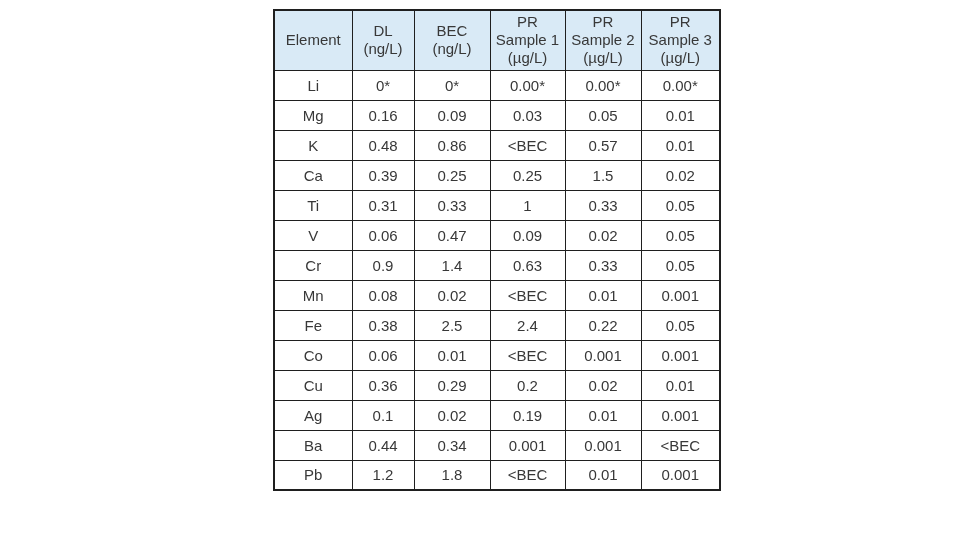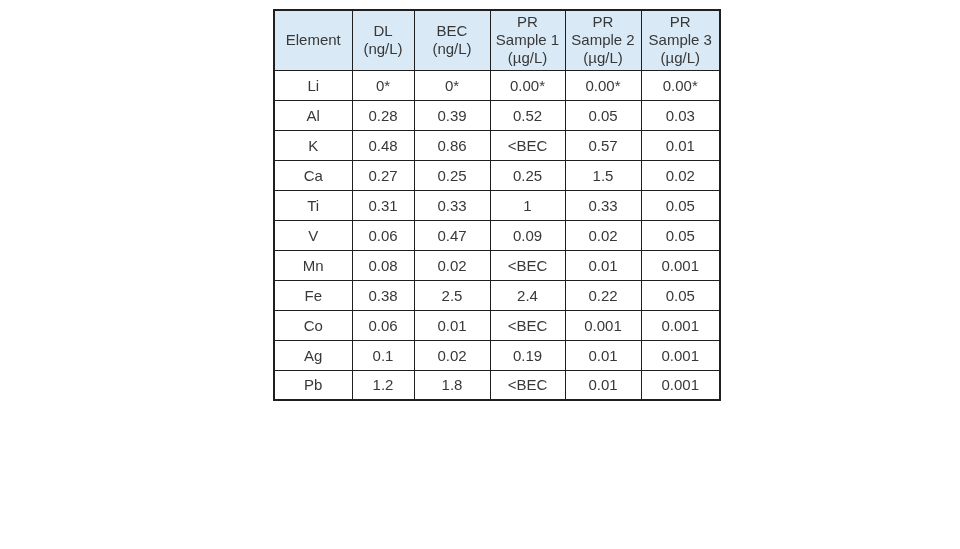--- a/index.html
+++ b/index.html
@@ -94,38 +94,38 @@
     <tbody id="table-body">
         <tr>
           <td>Li</td>
           <td>0*</td>
           <td>0*</td>
           <td>0.00*</td>
           <td>0.00*</td>
           <td>0.00*</td>
         </tr>
         <tr>
-          <td>Al</td>
-          <td>0.28</td>
-          <td>0.39</td>
-          <td>0.52</td>
-          <td>0.05</td>
+          <td>Mg</td>
+          <td>0.16</td>
+          <td>0.09</td>
           <td>0.03</td>
+          <td>0.05</td>
+          <td>0.01</td>
         </tr>
         <tr>
           <td>K</td>
           <td>0.48</td>
           <td>0.86</td>
           <td>&lt;BEC</td>
           <td>0.57</td>
           <td>0.01</td>
         </tr>
         <tr>
           <td>Ca</td>
-          <td>0.27</td>
+          <td>0.39</td>
           <td>0.25</td>
           <td>0.25</td>
           <td>1.5</td>
           <td>0.02</td>
         </tr>
         <tr>
           <td>Ti</td>
           <td>0.31</td>
           <td>0.33</td>
           <td>1</td>
@@ -134,20 +134,28 @@
         </tr>
         <tr>
           <td>V</td>
           <td>0.06</td>
           <td>0.47</td>
           <td>0.09</td>
           <td>0.02</td>
           <td>0.05</td>
         </tr>
         <tr>
+          <td>Cr</td>
+          <td>0.9</td>
+          <td>1.4</td>
+          <td>0.63</td>
+          <td>0.33</td>
+          <td>0.05</td>
+        </tr>
+        <tr>
           <td>Mn</td>
           <td>0.08</td>
           <td>0.02</td>
           <td>&lt;BEC</td>
           <td>0.01</td>
           <td>0.001</td>
         </tr>
         <tr>
           <td>Fe</td>
           <td>0.38</td>
@@ -158,26 +166,42 @@
         </tr>
         <tr>
           <td>Co</td>
           <td>0.06</td>
           <td>0.01</td>
           <td>&lt;BEC</td>
           <td>0.001</td>
           <td>0.001</td>
         </tr>
         <tr>
+          <td>Cu</td>
+          <td>0.36</td>
+          <td>0.29</td>
+          <td>0.2</td>
+          <td>0.02</td>
+          <td>0.01</td>
+        </tr>
+        <tr>
           <td>Ag</td>
           <td>0.1</td>
           <td>0.02</td>
           <td>0.19</td>
           <td>0.01</td>
           <td>0.001</td>
+        </tr>
+        <tr>
+          <td>Ba</td>
+          <td>0.44</td>
+          <td>0.34</td>
+          <td>0.001</td>
+          <td>0.001</td>
+          <td>&lt;BEC</td>
         </tr>
         <tr>
           <td>Pb</td>
           <td>1.2</td>
           <td>1.8</td>
           <td>&lt;BEC</td>
           <td>0.01</td>
           <td>0.001</td>
         </tr>
       </tbody>

